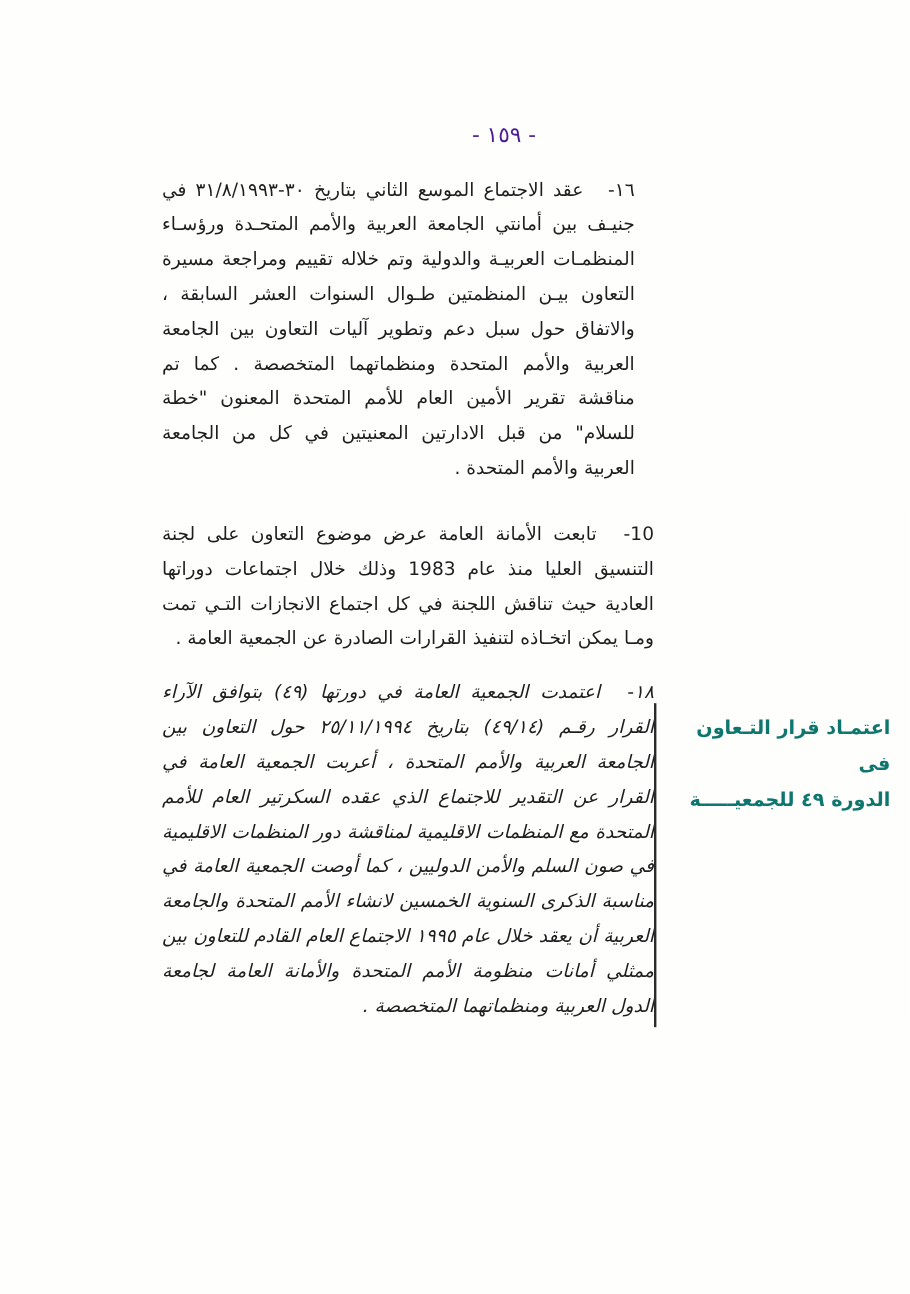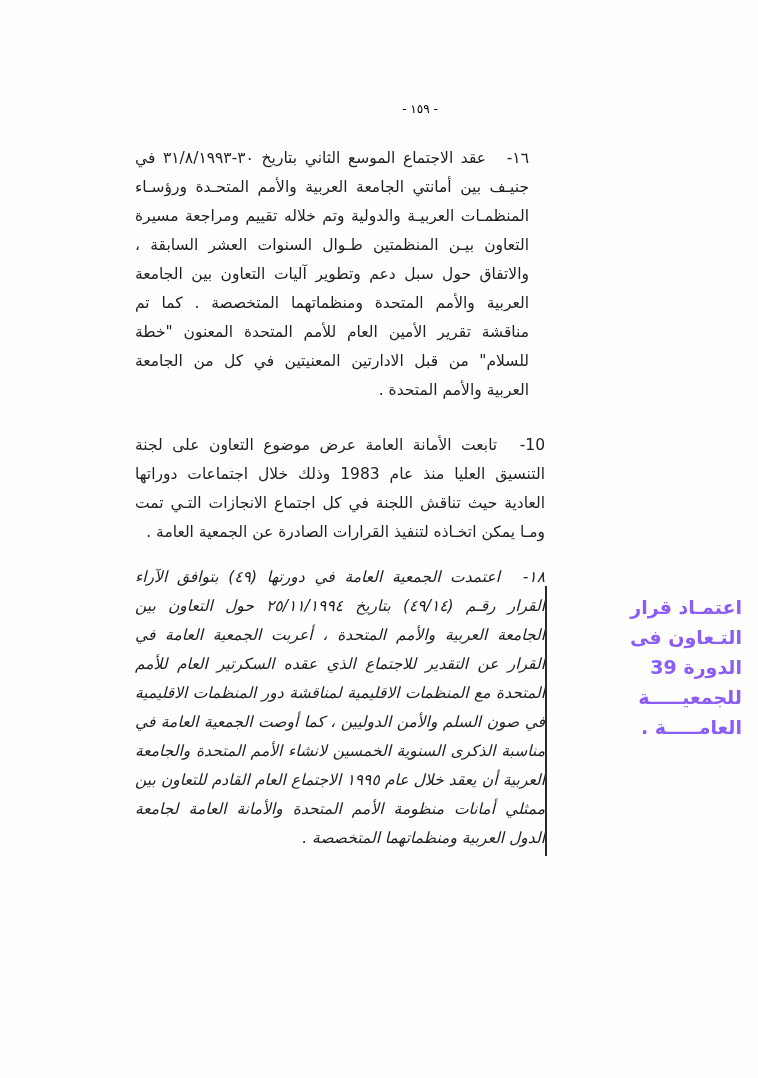--- a/index.html
+++ b/index.html
@@ -16,23 +16,23 @@
     color: #1c1c1c;
     overflow: hidden;
   }
   .page-number {
     position: absolute;
     top: 102px;
     left: 360px;
     width: 120px;
     text-align: center;
     direction: ltr;
-    font-size: 12px;
+    font-size: 18px;
     letter-spacing: 2px;
-    color: #000000;
+    color: #4c1d95;
   }
   .main-col {
     position: absolute;
     top: 144px;
     right: 213px;
     width: 410px;
     direction: rtl;
     text-align: justify;
     font-size: 15.5px;
     line-height: 29px;
@@ -50,24 +50,24 @@
     margin-left: 13px;
     white-space: nowrap;
   }
   .margin-note {
     position: absolute;
     top: 592px;
     right: 16px;
     width: 188px;
     direction: rtl;
     text-align: right;
-    font-size: 19px;
+    font-size: 16px;
     font-weight: bold;
     line-height: 30px;
-    color: #8b5cf6;
+    color: #0f766e;
   }
   .margin-divider {
     position: absolute;
     left: 545px;
     top: 586px;
     width: 1.5px;
     height: 270px;
     background: #2b2b2b;
   }
 </style>
@@ -95,17 +95,16 @@
       <span class="num">١٨-</span>
       <span>اعتمدت الجمعية العامة في دورتها (٤٩) بتوافق الآراء القرار رقـم (٤٩/١٤) بتاريخ ٢٥/١١/١٩٩٤ حول التعاون بين الجامعة العربية والأمم المتحدة ، أعربت الجمعية العامة في القرار عن التقدير للاجتماع الذي عقده السكرتير العام للأمم المتحدة مع المنظمات الاقليمية لمناقشة دور المنظمات الاقليمية في صون السلم والأمن الدوليين ، كما أوصت الجمعية العامة في مناسبة الذكرى السنوية الخمسين لانشاء الأمم المتحدة والجامعة العربية أن يعقد خلال عام ١٩٩٥ الاجتماع العام القادم للتعاون بين ممثلي أمانات منظومة الأمم المتحدة والأمانة العامة لجامعة الدول العربية ومنظماتهما المتخصصة .</span>
     </div>
 
   </div>
 
   <div class="margin-divider"></div>
 
   <div class="margin-note">
     <div>اعتمـاد قرار التـعاون فى</div>
-    <div>الدورة 39 للجمعيـــــة</div>
-    <div>العامـــــة .</div>
+    <div>الدورة ٤٩ للجمعيـــــة</div>
   </div>
 
 </div>
 
 </body></html>

